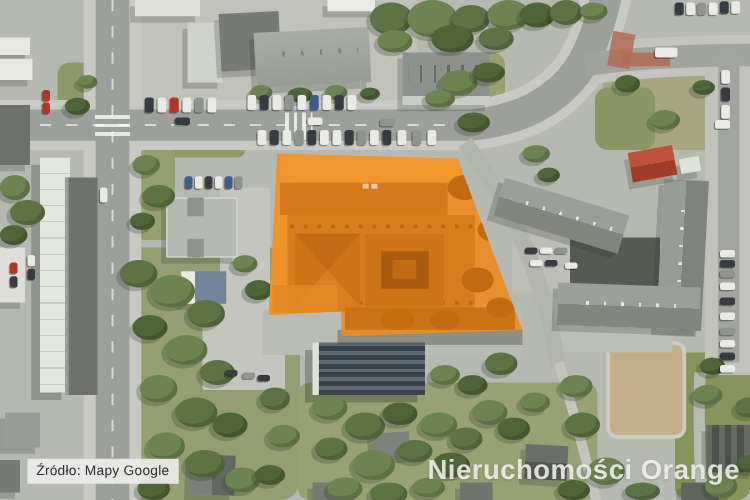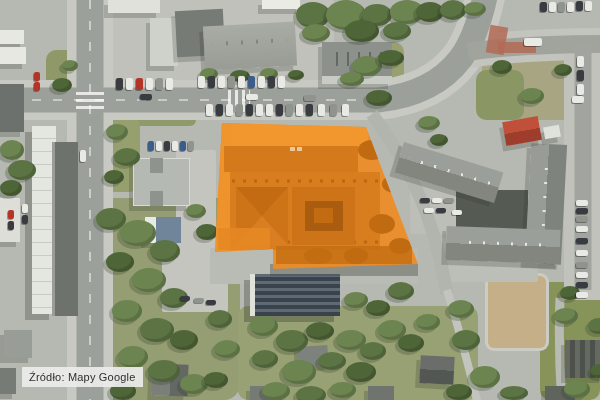--- a/index.html
+++ b/index.html
@@ -291,13 +291,14 @@
       <ellipse cx="356" cy="256" rx="12" ry="8" fill="#c06b12"></ellipse>
       <ellipse cx="318" cy="256" rx="14" ry="8" fill="#c06b12" opacity=".8"></ellipse>
       <rect x="290" y="147" width="5" height="4" fill="#ecc79a"></rect>
       <rect x="297" y="147" width="5" height="4" fill="#ecc79a"></rect>
     </g>
   </svg>
 
   <div class="src-label" style="background: rgba(236, 236, 233, 0.93); color: rgb(46, 46, 46);">
     <span>Źródło: Mapy Google</span>
   </div>
+  <div class="watermark" style="color: rgba(242, 243, 240, 0.87);">Nieruchomości Orange</div>
 </div>
 
 </body></html>

